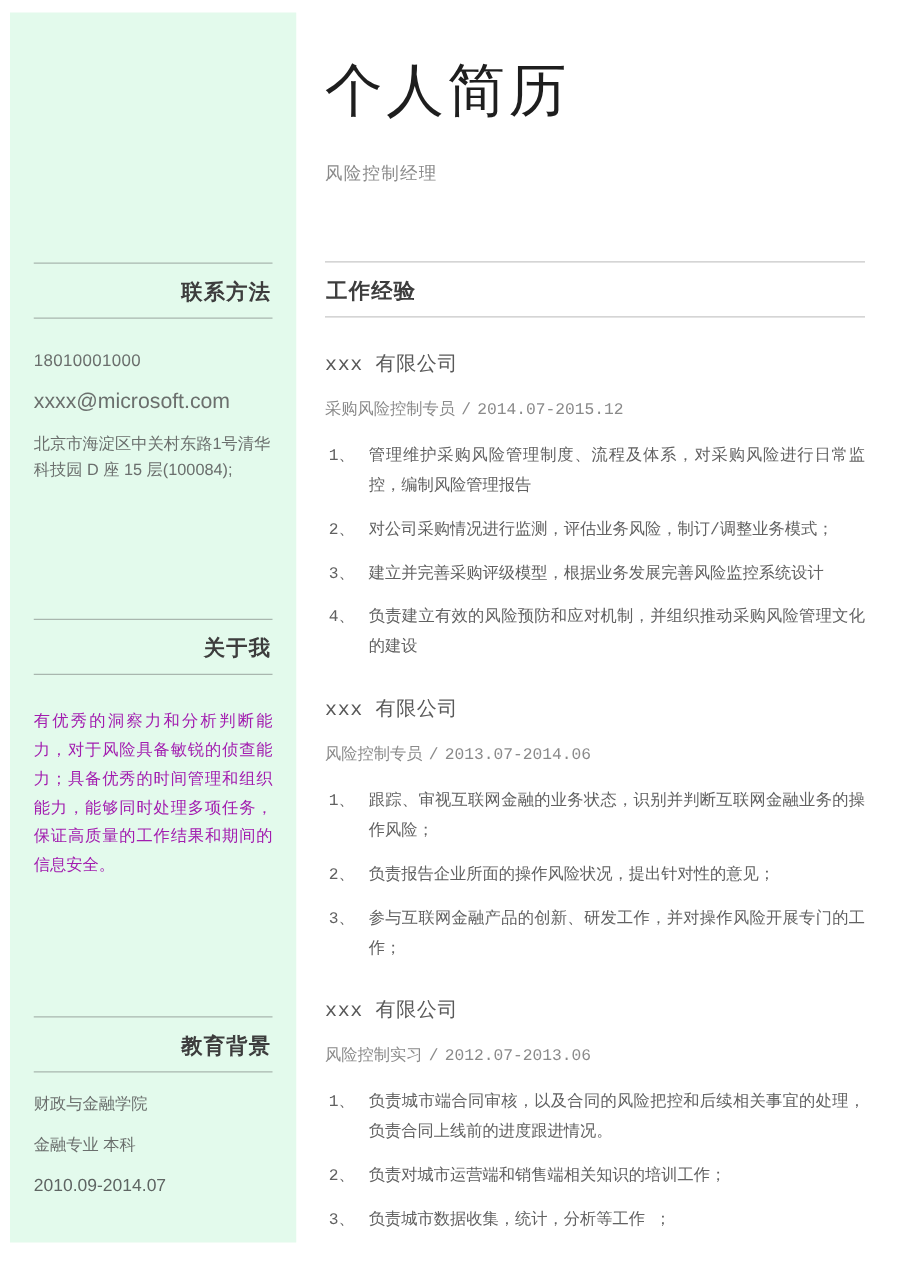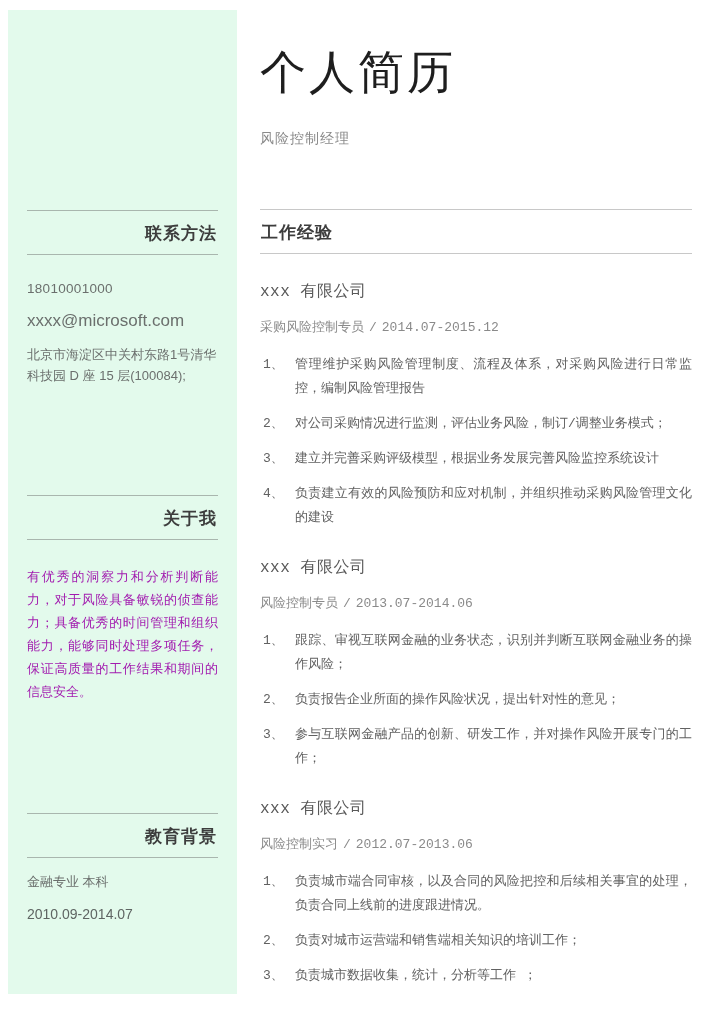--- a/index.html
+++ b/index.html
@@ -137,20 +137,21 @@
     <div class="contact-address">北京市海淀区中关村东路1号清华科技园 D 座 15 层(100084);</div>
   </section>
 
   <section class="side-section section-about">
     <div class="side-heading">关于我</div>
     <div class="about-text">有优秀的洞察力和分析判断能力，对于风险具备敏锐的侦查能力；具备优秀的时间管理和组织能力，能够同时处理多项任务，保证高质量的工作结果和期间的信息安全。</div>
   </section>
 
   <section class="side-section section-education">
     <div class="side-heading">教育背景</div>
+    <div class="edu-college">财政与金融学院</div>
     <div class="edu-major">金融专业 本科</div>
     <div class="edu-period">2010.09-2014.07</div>
   </section>
 
 </aside>
 
 <main class="main">
 
   <h1 class="resume-title">个人简历</h1>
   <div class="resume-subtitle">风险控制经理</div>

